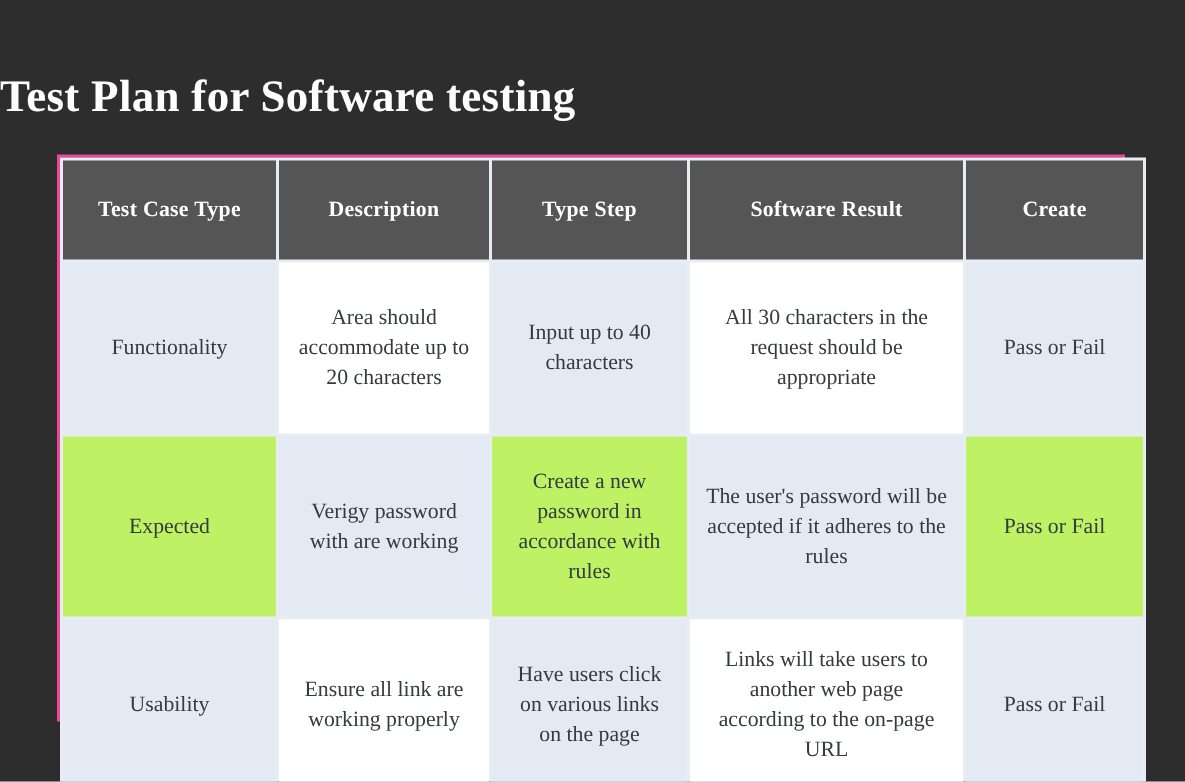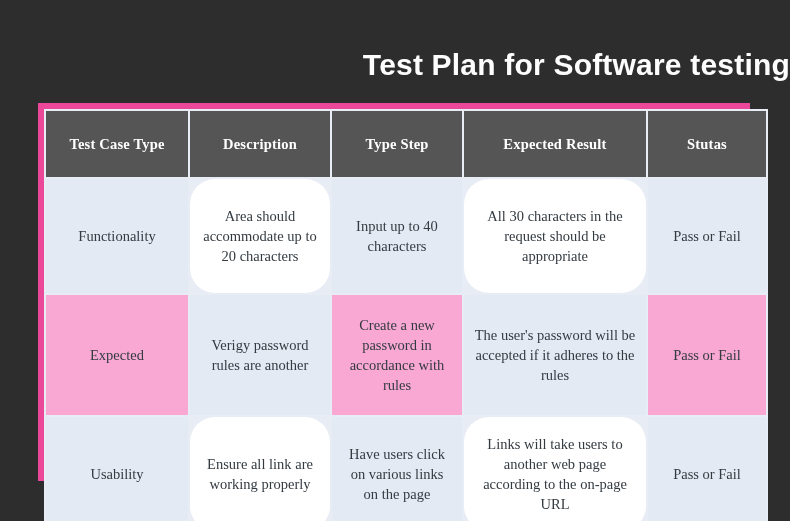--- a/index.html
+++ b/index.html
@@ -19,36 +19,36 @@
     width: 790px;
     height: 521px;
     box-sizing: border-box;
   }
 
   .page-title {
     position: absolute;
     top: 46px;
     left: 0;
     width: 790px;
-    text-align: right;
+    text-align: left;
     color: #fdfdfd;
     font-size: 30px;
     font-weight: bold;
-    font-family: Liberation Sans, sans-serif;
+    font-family: Liberation Serif, serif;
     letter-spacing: 0.2px;
     line-height: 38px;
   }
 
   .table-wrap {
     position: absolute;
     left: 38px;
     top: 103px;
     width: 712px;
     height: 378px;
-    border: 6px solid #ec4899;
+    border: 2px solid #ec4899;
     box-sizing: border-box;
   }
 
   table.test-plan {
     width: 100%;
     height: 100%;
     border-collapse: separate;
     border-spacing: 2px;
     background: #e8ecf4;
     table-layout: fixed;
@@ -72,22 +72,22 @@
     vertical-align: middle;
     font-size: 14.5px;
     color: #333a40;
     font-family: "Liberation Serif", "DejaVu Serif", serif;
     padding: 8px 10px;
     line-height: 20px;
   }
 
   
   td.tint-a { background: #e4eaf4; }
-  td.tint-b { background: #ffffff; border-radius: 25px; }
-  td.tint-c { background: #f9a8d4; }
+  td.tint-b { background: #ffffff; }
+  td.tint-c { background: #bef264; }
   td.tint-d { background: #e4eaf4; }
 
   tr.row-1 td, tr.row-3 td { height: 98px; }
   tr.row-2 td { height: 104px; }
 
   
   col.c1 { width: 142px; }
   col.c2 { width: 140px; }
   col.c3 { width: 130px; }
   col.c4 { width: 182px; }
@@ -107,37 +107,37 @@
           <col class="c2">
           <col class="c3">
           <col class="c4">
           <col class="c5">
       </colgroup>
       <thead>
         <tr>
           <th>Test Case Type</th>
           <th>Description</th>
           <th>Type Step</th>
-          <th>Expected Result</th>
-          <th>Stutas</th>
+          <th>Software Result</th>
+          <th>Create</th>
         </tr>
       </thead>
       <tbody>
 
         <tr class="row-1">
           <td class="tint-a">Functionality</td>
           <td class="tint-b">Area should accommodate up to 20 characters</td>
           <td class="tint-a">Input up to 40 characters</td>
           <td class="tint-b">All 30 characters in the request should be appropriate</td>
           <td class="tint-a">Pass or Fail</td>
         </tr>
 
         <tr class="row-2">
           <td class="tint-c">Expected</td>
-          <td class="tint-d">Verigy password rules are another</td>
+          <td class="tint-d">Verigy password with are working</td>
           <td class="tint-c">Create a new password in accordance with rules</td>
           <td class="tint-d">The user's password will be accepted if it adheres to the rules</td>
           <td class="tint-c">Pass or Fail</td>
         </tr>
 
         <tr class="row-3">
           <td class="tint-a">Usability</td>
           <td class="tint-b">Ensure all link are working properly</td>
           <td class="tint-a">Have users click on various links on the page</td>
           <td class="tint-b">Links will take users to another web page according to the on-page URL</td>

